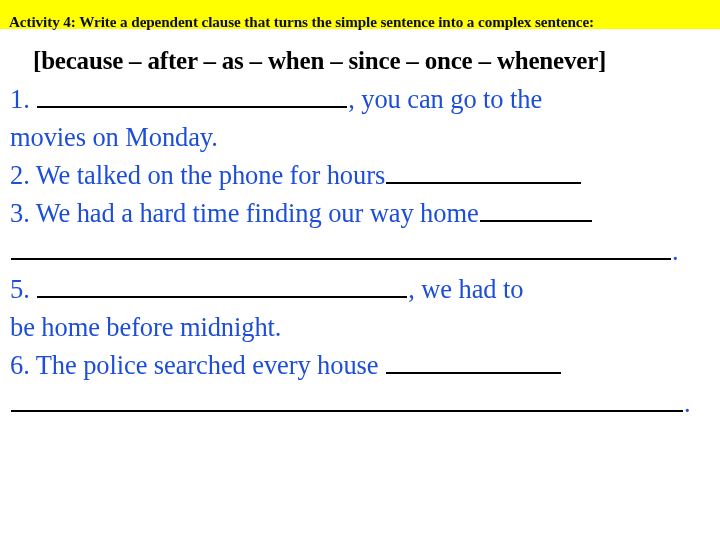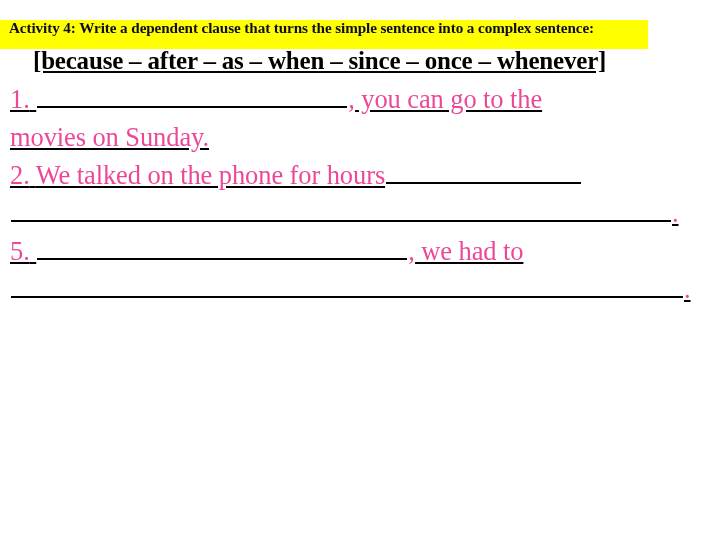--- a/index.html
+++ b/index.html
@@ -19,65 +19,63 @@
     width: 720px;
     height: 540px;
     background: #ffffff;
   }
 
   
   .header-bar {
     position: absolute;
     left: 0;
     top: 0;
-    width: 648px;
+    width: 720px;
     height: 29px;
     background: #ffff00;
     display: flex;
-    align-items: flex-start;
+    align-items: flex-end;
     box-sizing: border-box;
     padding-left: 9px;
-    margin-top: 20px;
   }
   .header-title {
     font-family: "Liberation Serif", "DejaVu Serif", serif;
     font-weight: bold;
     font-size: 15.2px;
     line-height: 1;
     color: #0d0d2b;
     letter-spacing: -0.1px;
     white-space: nowrap;
   }
 
   
   .body-block {
     position: absolute;
     left: 0;
     top: 29px;
     width: 720px;
     height: 511px;
     box-sizing: border-box;
     padding: 13px 8px 0 10px;
-    text-decoration: underline;
   }
 
   .word-bank {
     font-size: 25px;
     font-weight: bold;
     line-height: 38px;
     color: #000000;
     padding-left: 23px;
     white-space: nowrap;
     letter-spacing: -0.2px;
   }
 
   .qline {
     font-size: 26.5px;
     line-height: 38px;
-    color: #ec4899;
+    color: #1d4ed8;
     white-space: nowrap;
     letter-spacing: -0.1px;
   }
 
   
   .blank {
     display: inline-block;
     border-bottom: 2px solid #000000;
     height: 0.78em;
     vertical-align: baseline;
@@ -107,36 +105,48 @@
 
   <div class="body-block">
 
     <div class="word-bank">[because – after – as – when – since – once – whenever]</div>
 
     <div class="qline">
       <span>1.</span>
       <span class="blank b-310"></span><span>, you can go to the</span>
     </div>
     <div class="qline">
-      <span>movies on Sunday.</span>
+      <span>movies on Monday.</span>
     </div>
 
     <div class="qline">
       <span>2.</span>
       <span>We talked on the phone for hours</span><span class="blank b-195"></span>
     </div>
 
+    <div class="qline">
+      <span>3.</span>
+      <span>We had a hard time finding our way home</span><span class="blank b-112"></span>
+    </div>
     <div class="qline">
       <span class="blank b-660"></span><span class="tail-dot">.</span>
     </div>
 
 
     <div class="qline">
       <span>5.</span>
       <span class="blank b-370"></span><span>, we had to</span>
     </div>
+    <div class="qline">
+      <span>be home before midnight.</span>
+    </div>
 
+    <div class="qline">
+      <span>6.</span>
+      <span>The police searched every house</span>
+      <span class="blank b-175"></span>
+    </div>
     <div class="qline">
       <span class="blank b-672"></span><span class="tail-dot">.</span>
     </div>
 
   </div>
 </div>
 
 </body></html>

